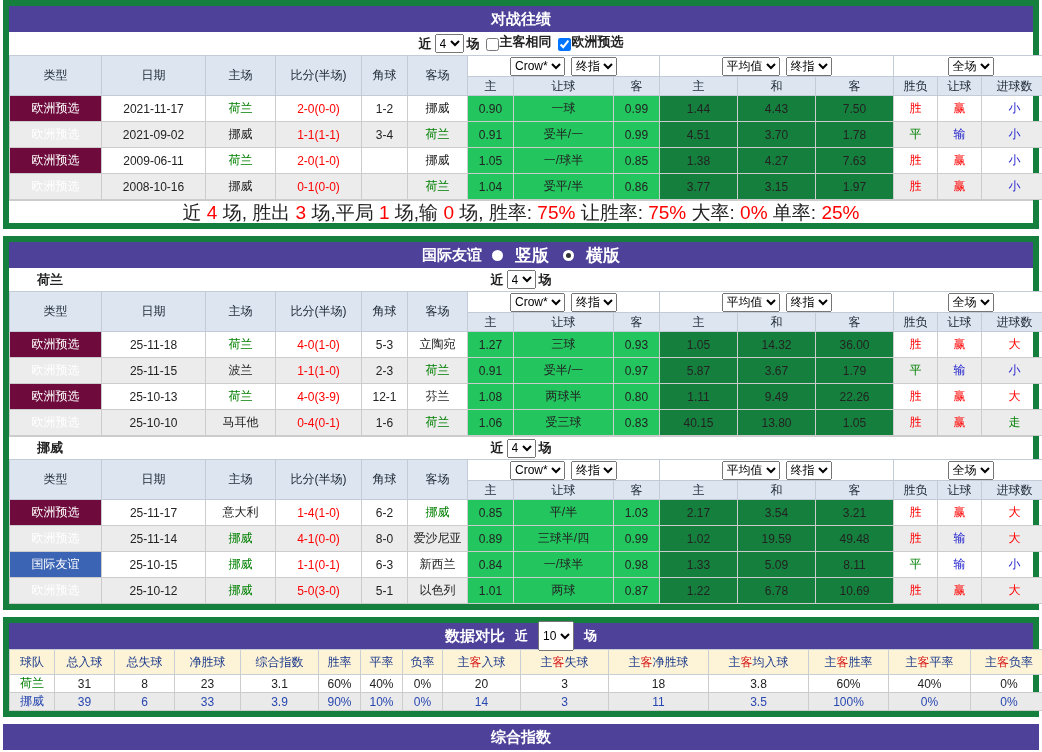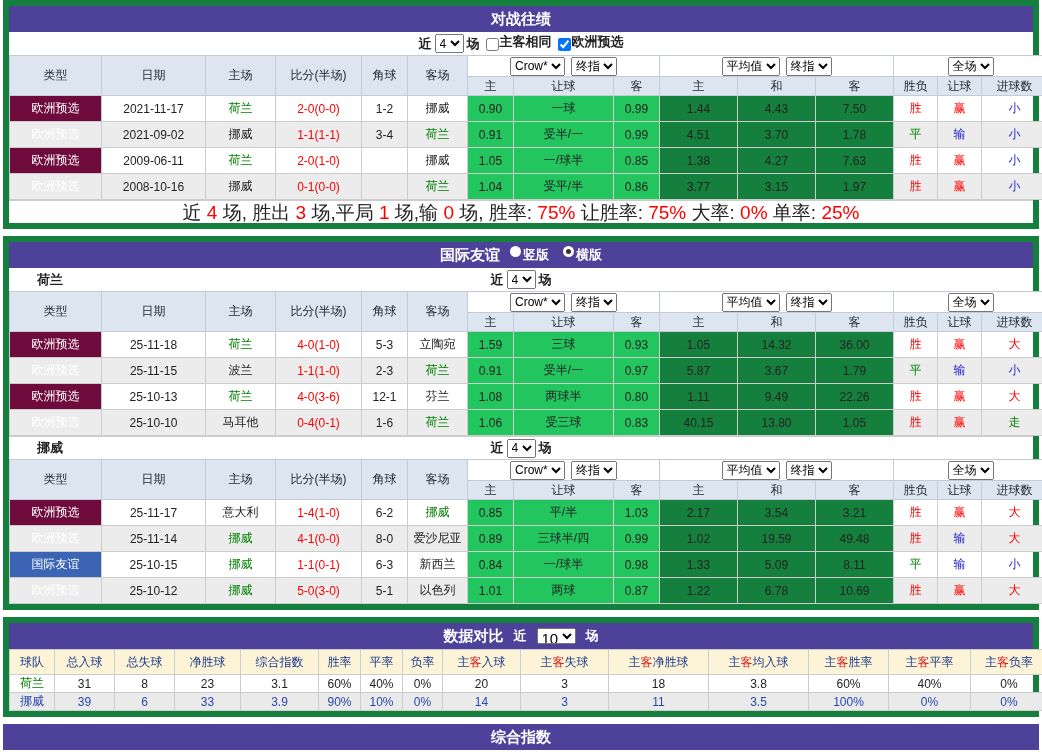--- a/index.html
+++ b/index.html
@@ -4,22 +4,22 @@
 <style>
   *{box-sizing:border-box}
   html,body{margin:0;padding:0}
   body{width:1042px;height:752px;overflow:hidden;background:#fff;
        font-family:"Liberation Sans","DejaVu Sans",sans-serif;font-size:12px;color:#222}
   .sec{margin:0 3px 7px 3px;border:6px solid #15803d}
   .sec.noborder{border:none}
   .bar{background:#4e4199;color:#fff;font-weight:bold;font-size:15px;height:26px;
        display:flex;align-items:center;justify-content:center;gap:10px}
   .bar .small{font-size:13px}
-  .bar select{height:16px;font-size:15px;font-weight:normal}
-  .ropt{display:inline-flex;align-items:flex-start;gap:2px;font-size:13px}
+  .bar select{height:30px;font-size:12px;font-weight:normal}
+  .ropt{display:inline-flex;align-items:center;gap:12px;font-size:17px}
   .radio{width:11px;height:11px;border-radius:50%;background:#fff;display:inline-block;position:relative}
   .radio.sel::after{content:"";position:absolute;left:3px;top:3px;width:5px;height:5px;border-radius:50%;background:#333}
   .ctrl{height:23px;display:flex;align-items:center;justify-content:center;
         font-size:13px;font-weight:bold;background:#fff;position:relative}
   .ctrl .team{position:absolute;left:28px}
   .ctrl select{height:19px;font-size:12px;margin:0 3px}
   .ctrl label{display:inline-flex;align-items:flex-end;font-size:13px;font-weight:bold;margin-left:2px;cursor:pointer}
   .ctrl input[type=checkbox]{width:13px;height:13px;margin:0 1px 0 4px}
   table{border-collapse:collapse;width:100%;table-layout:fixed;text-align:center}
   .mt th{background:#dce5f0;border:1px solid #c2cbd6;font-weight:normal;color:#1c2633;padding:0}
@@ -235,21 +235,21 @@
         </tr>
       </thead>
       <tbody>
         <tr class="">
           <td class="ct-type">欧洲预选</td>
           <td class="">25-11-18</td>
           <td class="tx-g">荷兰</td>
           <td class="tx-r">4-0(1-0)</td>
           <td class="">5-3</td>
           <td class="">立陶宛</td>
-          <td class="">1.59</td>
+          <td class="">1.27</td>
           <td class="">三球</td>
           <td class="">0.93</td>
           <td class="">1.05</td>
           <td class="">14.32</td>
           <td class="">36.00</td>
           <td class="tx-r">胜</td>
           <td class="tx-r">赢</td>
           <td class="tx-r">大</td>
         </tr>
         <tr class="alt">
@@ -266,21 +266,21 @@
           <td class="">3.67</td>
           <td class="">1.79</td>
           <td class="tx-g">平</td>
           <td class="tx-b">输</td>
           <td class="tx-b">小</td>
         </tr>
         <tr class="">
           <td class="ct-type">欧洲预选</td>
           <td class="">25-10-13</td>
           <td class="tx-g">荷兰</td>
-          <td class="tx-r">4-0(3-6)</td>
+          <td class="tx-r">4-0(3-9)</td>
           <td class="">12-1</td>
           <td class="">芬兰</td>
           <td class="">1.08</td>
           <td class="">两球半</td>
           <td class="">0.80</td>
           <td class="">1.11</td>
           <td class="">9.49</td>
           <td class="">22.26</td>
           <td class="tx-r">胜</td>
           <td class="tx-r">赢</td>

